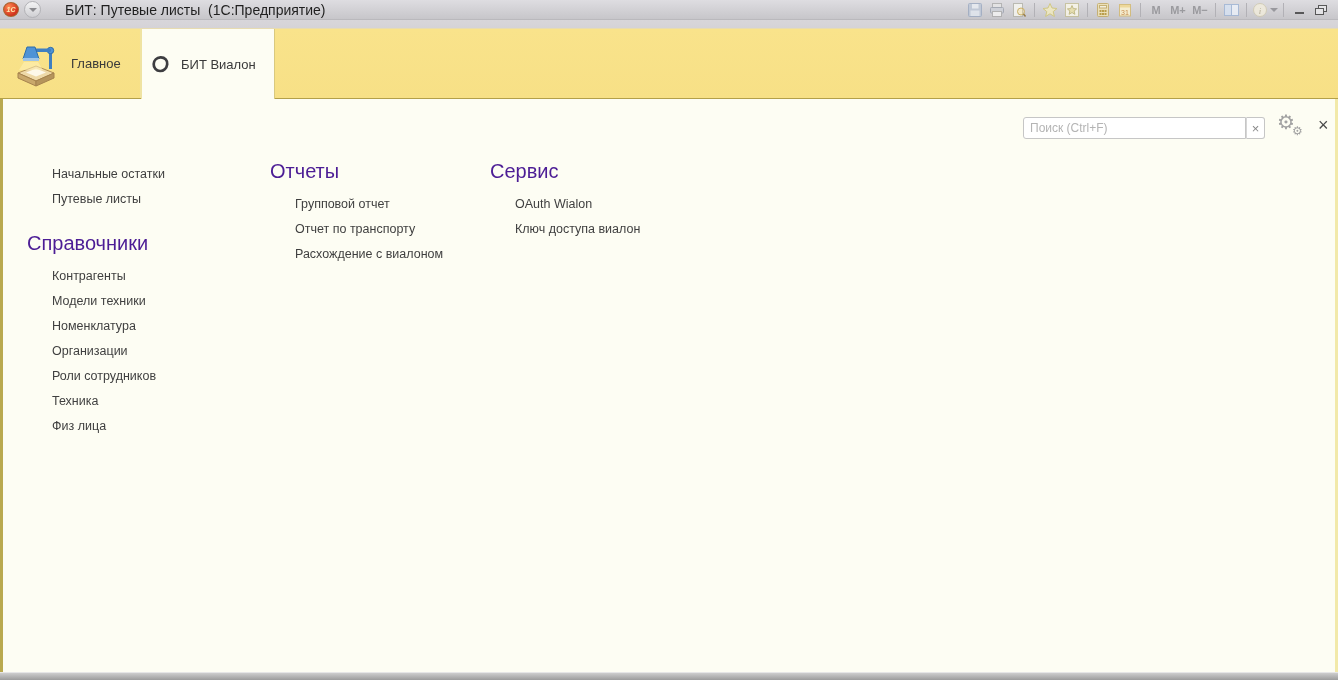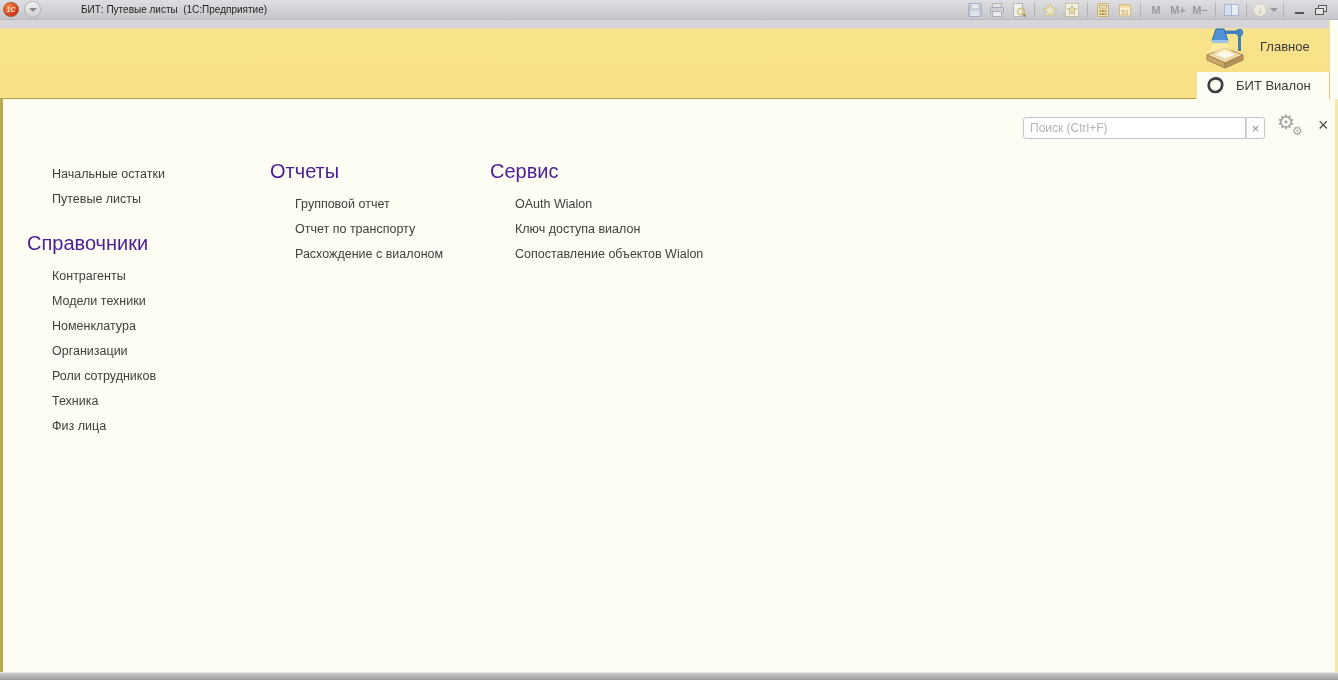--- a/index.html
+++ b/index.html
@@ -12,38 +12,38 @@
     display:flex;align-items:center;box-sizing:border-box;}
   .logo-1c{width:14px;height:13px;margin-left:3px;border-radius:50%;
     background:radial-gradient(circle at 35% 30%,#ff8a52,#d1301c 72%);
     border:1px solid #a8652f;color:#ffe9b0;font-size:7px;font-weight:bold;font-style:italic;
     display:flex;align-items:center;justify-content:center;line-height:1;}
   .sysmenu{width:15px;height:15px;margin-left:5px;border-radius:50%;
     background:linear-gradient(#f4f4f5,#cfcfd3);border:1px solid #b2b2b6;
     display:flex;align-items:center;justify-content:center;}
   .caret{width:0;height:0;border-left:4px solid transparent;border-right:4px solid transparent;
     border-top:4px solid #8a8a8e;}
-  .title-text{margin-left:40px;font-size:10px;color:#1f1f1f;white-space:pre;}
+  .title-text{margin-left:24px;font-size:14px;color:#1f1f1f;white-space:pre;}
   .tb-right{margin-left:auto;display:flex;align-items:center;padding-right:6px;}
   .tb-btn{height:17px;min-width:20px;display:flex;align-items:center;justify-content:center;
     margin:0 1px;border-radius:2px;opacity:.8;}
   .tb-sep{width:1px;height:14px;background:#b2b1b6;margin:0 4px;}
   .m-label{font-size:11px;font-weight:700;color:#8d8d91;}
   .min-bar{width:9px;height:2px;background:#3a3a3a;margin-top:6px;}
   .restore-glyph{position:relative;width:12px;height:10px;}
   .restore-glyph::before{content:"";position:absolute;left:3px;top:0;width:7px;height:5px;
     border:1px solid #3a3a3a;background:#e9e9eb;}
   .restore-glyph::after{content:"";position:absolute;left:0;top:3px;width:7px;height:5px;
     border:1px solid #3a3a3a;background:#e9e9eb;}
   .info-caret{margin-left:2px;}
 
   
-  .tabstrip{position:absolute;top:20px;left:0;right:8px;height:78px;
+  .tabstrip{position:absolute;top:20px;left:0;right:0;height:78px;
     background:linear-gradient(#d8d6da 0px,#d5d3d7 8px,#f9e38b 9px,#f7e086 100%);
-    border-bottom:1px solid #b3a04a;display:flex;align-items:flex-end;box-sizing:content-box;flex-direction:column;}
+    border-bottom:1px solid #b3a04a;display:flex;align-items:flex-end;box-sizing:content-box;}
   .tab{height:69px;display:flex;align-items:center;box-sizing:border-box;cursor:pointer;}
   .tab-glavnoe{width:141px;padding-left:13px;gap:12px;border-right:1px solid #efe3a2;}
   .tab-active{width:134px;height:70px;margin-bottom:-1px;background:#fdfdf3;
     border-left:1px solid #efe3a2;border-right:1px solid #d9c97f;padding-left:9px;gap:11px;z-index:2;}
   .tab-label{font-size:13px;color:#3a3a3a;}
 
   
   .content{position:absolute;top:99px;left:0;right:0;bottom:8px;background:#fdfdf3;
     border-left:3px solid #b9a94f;border-right:3px solid #f2e9a9;box-sizing:border-box;}
   .bottombar{position:absolute;left:0;right:0;bottom:0;height:8px;
@@ -267,21 +267,18 @@
       </div>
     <div class="fp-col fp-col3">
         <div class="fp-group">
           <div class="fp-header">Сервис</div>
           <div class="fp-item">
             <span>OAuth Wialon</span>
           </div>
           <div class="fp-item">
             <span>Ключ доступа виалон</span>
           </div>
-          <div class="fp-item">
-            <span>Сопоставление объектов Wialon</span>
-          </div>
         </div>
       </div>
   </div>
 
   <div class="bottombar"></div>
 </div>
 
 </body></html>

